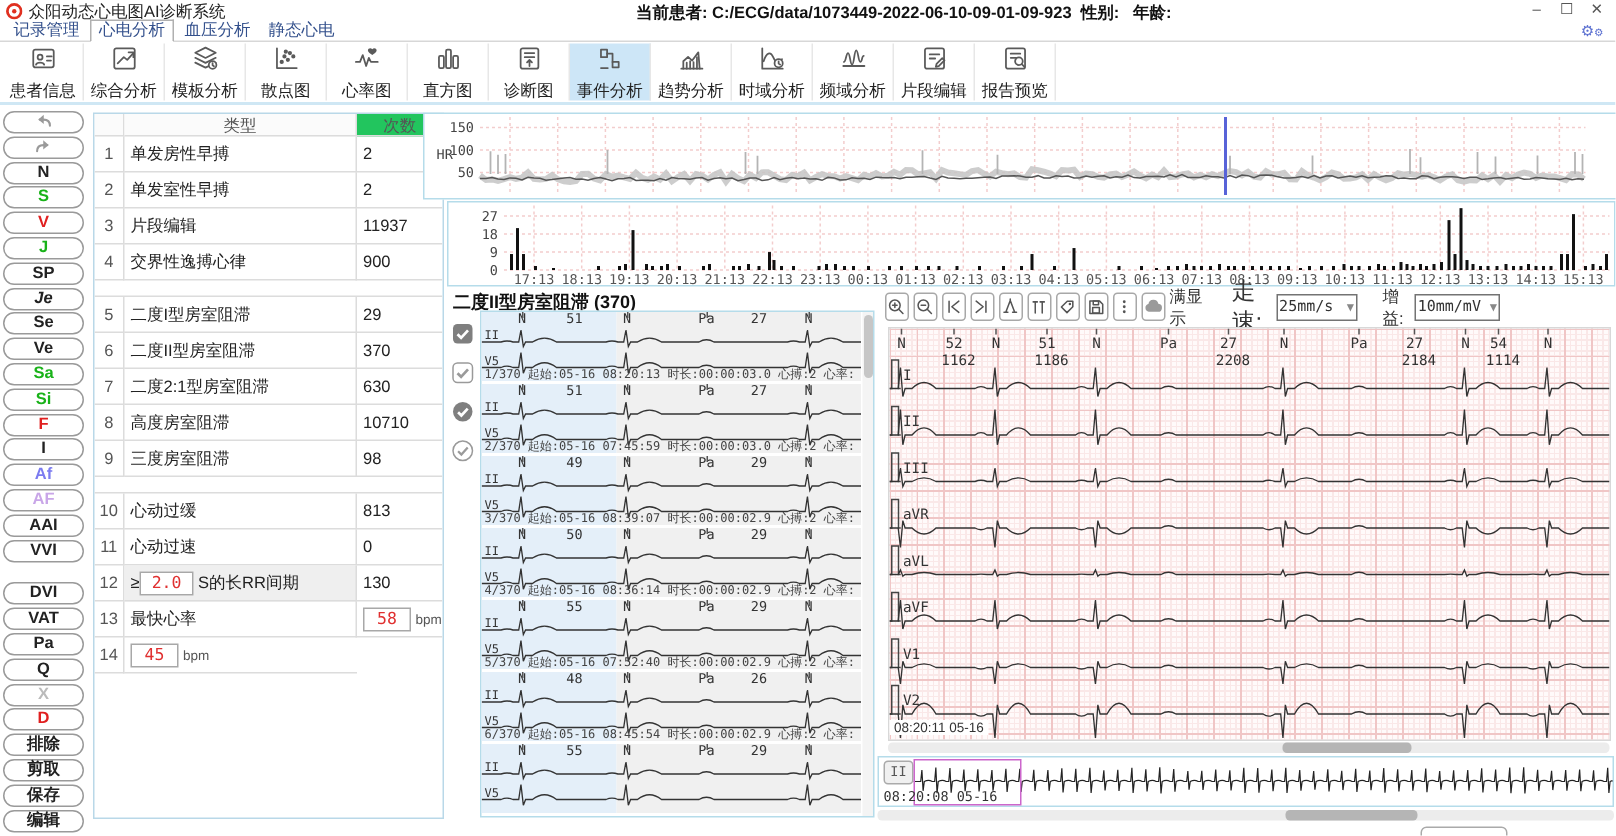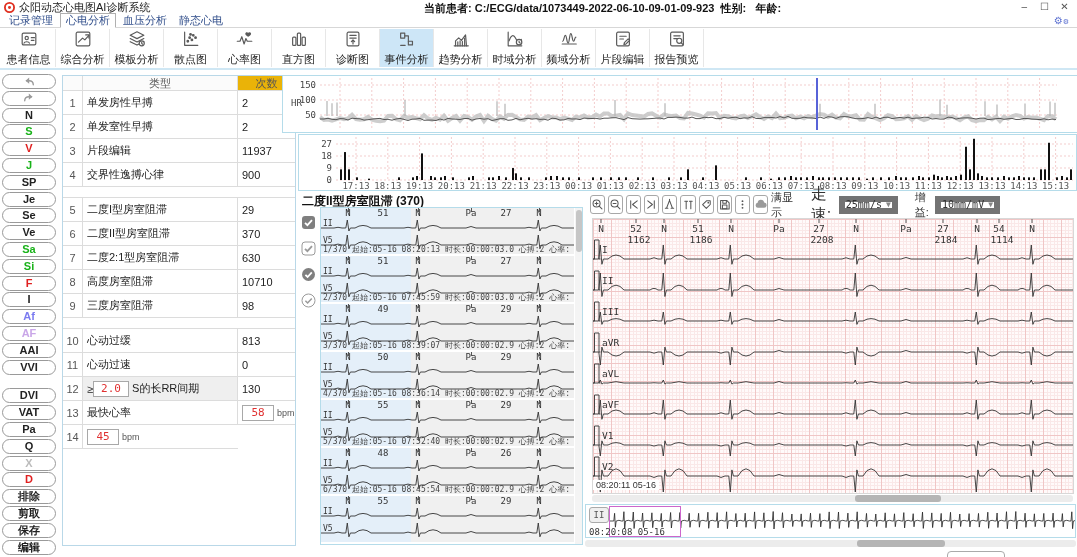--- a/index.html
+++ b/index.html
@@ -47,21 +47,21 @@
   .strip .bg-gray{position:absolute;left:90px;top:0;width:163px;height:46px;background:#f0f0f0}
   .strip .ann{position:absolute;top:0;font-size:9px;color:#333;font-family:"DejaVu Sans Mono",monospace;transform:translateX(-50%)}
   .strip .tick{position:absolute;top:0;width:1px;height:4px;background:#555}
   .strip .info{position:absolute;left:2px;bottom:0;font-size:8px;color:#444;font-family:"DejaVu Sans Mono",monospace;white-space:nowrap;width:250px;overflow:hidden}
   #strips-scroll{position:absolute;right:0;top:0;width:7px;height:336px;background:#f4f4f4}
   #strips-thumb{position:absolute;right:0;top:2px;width:6px;height:42px;background:#c6c6c6;border-radius:3px}
   .chk{position:absolute;left:301px;width:16px;height:16px}
   
   #ecg-toolbar{left:590px;top:193px;width:410px;height:23px;display:flex;align-items:center;gap:3px}
   .ebtn{width:21px;height:19px;border:1px solid #a8a8a8;border-radius:3px;background:#fff;display:flex;align-items:center;justify-content:center;box-sizing:border-box;padding:0}
-  .sel-box{height:18px;border:6px solid #737373;background:#fff;display:flex;align-items:center;justify-content:space-between;padding:0 1px;box-sizing:border-box;font-size:10px;color:#333;font-family:"DejaVu Sans Mono",monospace}
+  .sel-box{height:18px;border:1px solid #737373;background:#fff;display:flex;align-items:center;justify-content:space-between;padding:0 1px;box-sizing:border-box;font-size:10px;color:#333;font-family:"DejaVu Sans Mono",monospace}
   .sel-caret{color:#888;font-size:8px;margin-left:4px}
   #ecg-grid{left:592px;top:218px;width:482px;height:276px;background-color:#fffafa;
     background-image:
       repeating-linear-gradient(to right,#f0c6c6 0 1px,transparent 1px 18px),
       repeating-linear-gradient(to bottom,#f0c6c6 0 1px,transparent 1px 18px),
       repeating-linear-gradient(to right,#fae8e8 0 1px,transparent 1px 3.6px),
       repeating-linear-gradient(to bottom,#fae8e8 0 1px,transparent 1px 3.6px);
     border:1px solid #d8d8d8;box-sizing:border-box}
   #ecg-ts{left:593px;top:480px;background:#fff;padding:0 3px;font-size:9px;color:#333}
   .hscroll{height:7px;background:#ececec;border-radius:3px}
@@ -232,21 +232,21 @@
       <span><svg width="12" height="12" viewBox="0 0 14 14" fill="none" stroke="#555" stroke-width="1.1" stroke-linecap="round" stroke-linejoin="round">
           <path d="M2 11.5c0-3.2 2-4.8 5-4.8h3" stroke="#9a9a9a" stroke-width="1.6" fill="none"></path>
           <path d="M6.8 3L11 6.7 6.8 10.2z" fill="#9a9a9a" stroke="none"></path>
         </svg></span>
     </button>
     <button class="sb-btn" style="color: rgb(34, 34, 34);">N</button>
     <button class="sb-btn" style="color: rgb(25, 178, 25);">S</button>
     <button class="sb-btn" style="color: rgb(224, 32, 32);">V</button>
     <button class="sb-btn" style="color: rgb(25, 178, 25);">J</button>
     <button class="sb-btn" style="color: rgb(34, 34, 34);">SP</button>
-    <button class="sb-btn" style="color: rgb(34, 34, 34);">Je</button>
+    <button class="sb-btn" style="color: rgb(34, 34, 34); font-style: italic;">Je</button>
     <button class="sb-btn" style="color: rgb(34, 34, 34);">Se</button>
     <button class="sb-btn" style="color: rgb(34, 34, 34);">Ve</button>
     <button class="sb-btn" style="color: rgb(25, 178, 25);">Sa</button>
     <button class="sb-btn" style="color: rgb(25, 178, 25);">Si</button>
     <button class="sb-btn" style="color: rgb(224, 32, 32);">F</button>
     <button class="sb-btn" style="color: rgb(34, 34, 34);">I</button>
     <button class="sb-btn" style="color: rgb(123, 123, 240);">Af</button>
     <button class="sb-btn" style="color: rgb(201, 166, 232);">AF</button>
     <button class="sb-btn" style="color: rgb(34, 34, 34);">AAI</button>
     <button class="sb-btn" style="color: rgb(34, 34, 34);">VVI</button>
@@ -259,21 +259,21 @@
     <button class="sb-btn" style="color: rgb(34, 34, 34);">排除</button>
     <button class="sb-btn" style="color: rgb(34, 34, 34);">剪取</button>
     <button class="sb-btn" style="color: rgb(34, 34, 34);">保存</button>
     <button class="sb-btn" style="color: rgb(34, 34, 34);">编辑</button>
   </div>
 
 <div class="abs" id="events-table">
     <div class="tr head">
       <div class="td center" style="background:#fbfbfb"></div>
       <div class="td center" style="background:#fbfbfb">类型</div>
-      <div class="td center" style="background:#eab308">次数</div>
+      <div class="td center" style="background:#22c55e">次数</div>
     </div>
     <div class="tr">
       <div class="td center">1</div>
       <div class="td">单发房性早搏</div>
       <div class="td">2</div>
     </div>
     <div class="tr">
       <div class="td center">2</div>
       <div class="td">单发室性早搏</div>
       <div class="td">2</div>

